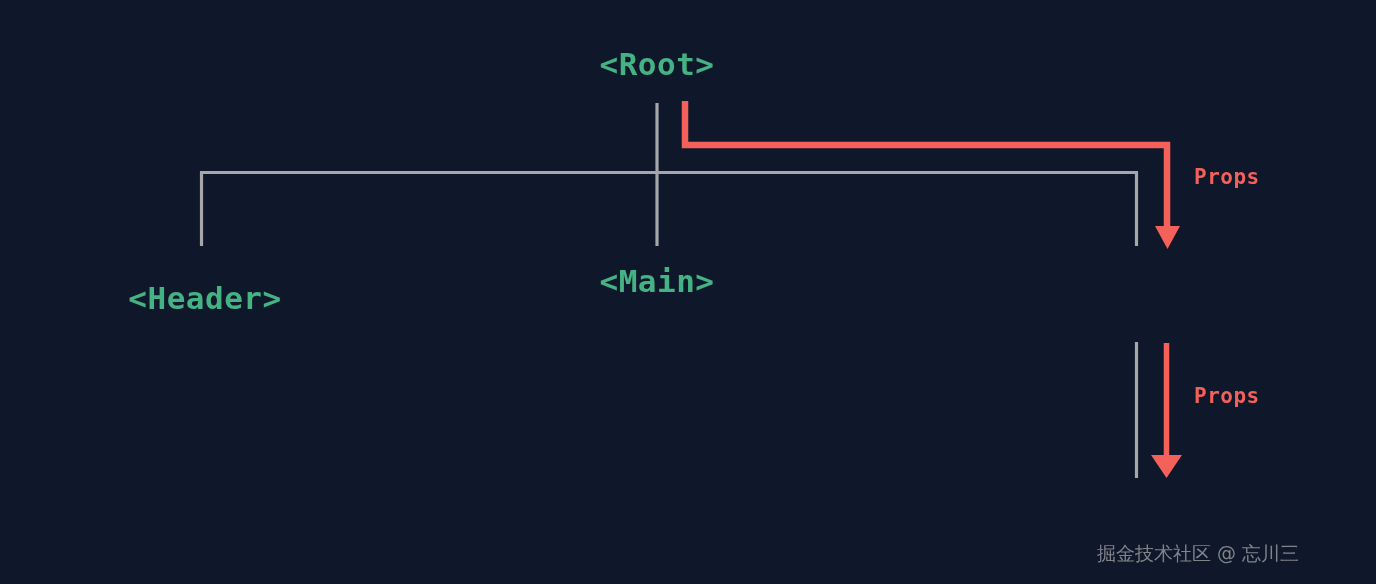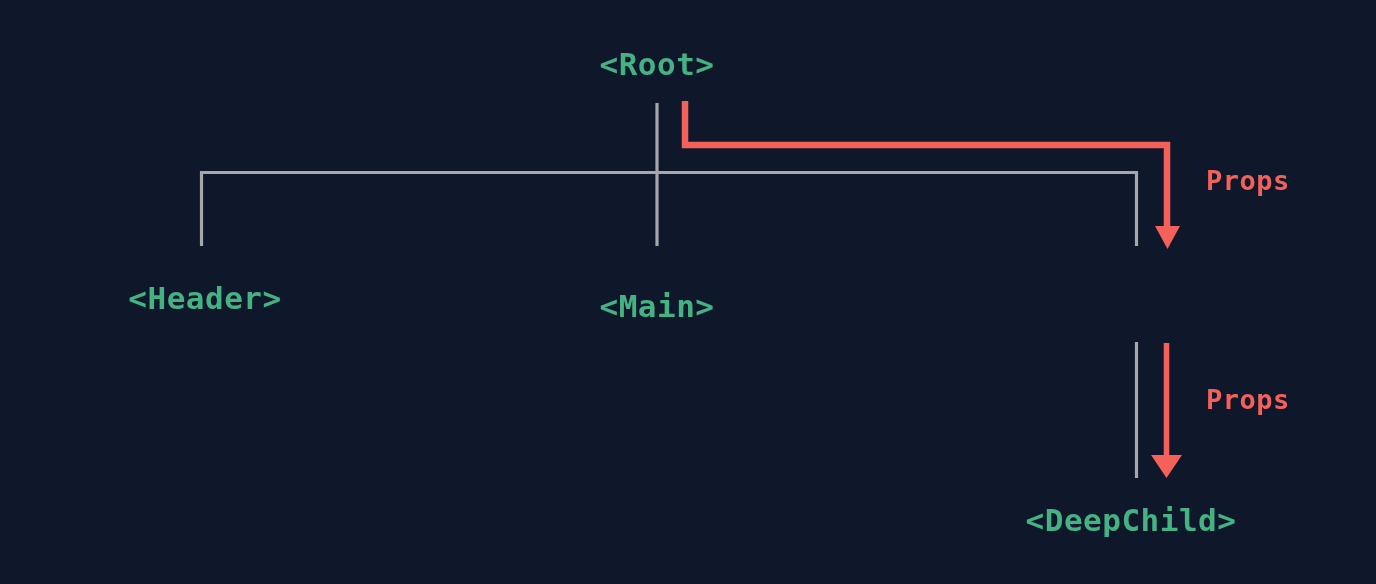--- a/index.html
+++ b/index.html
@@ -29,25 +29,24 @@
     font-size: 31px;
     letter-spacing: 0.5px;
     color: #44b283;
     white-space: nowrap;
     transform: translateX(-50%);
   }
   .edge-label {
     position: absolute;
     font-family: "DejaVu Sans Mono", "Liberation Mono", monospace;
     font-weight: bold;
-    font-size: 27px;
+    font-size: 21px;
     letter-spacing: 0.5px;
     color: #f4605a;
     white-space: nowrap;
-    margin-left: 12px;
   }
   .watermark {
     position: absolute;
     font-family: "DejaVu Sans", "Liberation Sans", sans-serif;
     font-size: 19px;
     color: #8a8d91;
     white-space: nowrap;
     opacity: 0.92;
   }
 </style>
@@ -81,23 +80,23 @@
     <g>
       <line x1="1166.5" y1="343" x2="1166.5" y2="458" stroke="#f4605a" stroke-width="5.5" stroke-linecap="butt"></line>
       <polygon points="1151,455 1182,455 1166.5,478" fill="#f4605a"></polygon>
     </g>
   </svg>
 
   <div class="node-label" style="left:657px; top:46px;">&lt;Root&gt;</div>
 
   <div class="node-label" style="left:205px; top:280px;">&lt;Header&gt;</div>
 
-  <div class="node-label" style="left:657px; top:288px;">&lt;Main&gt;</div>
+  <div class="node-label" style="left:657px; top:263px;">&lt;Main&gt;</div>
 
 
-  <div class="node-label" style="left:1131px; top:502px;">&lt;DeepChild&gt;</div>
 
   <div class="edge-label" style="left:1194px; top:165px;">Props</div>
 
   <div class="edge-label" style="left:1194px; top:384px;">Props</div>
 
+  <div class="watermark" style="left:1097px; top:541px;">掘金技术社区 @ 忘川三</div>
 
 </div>
 
 </body></html>

